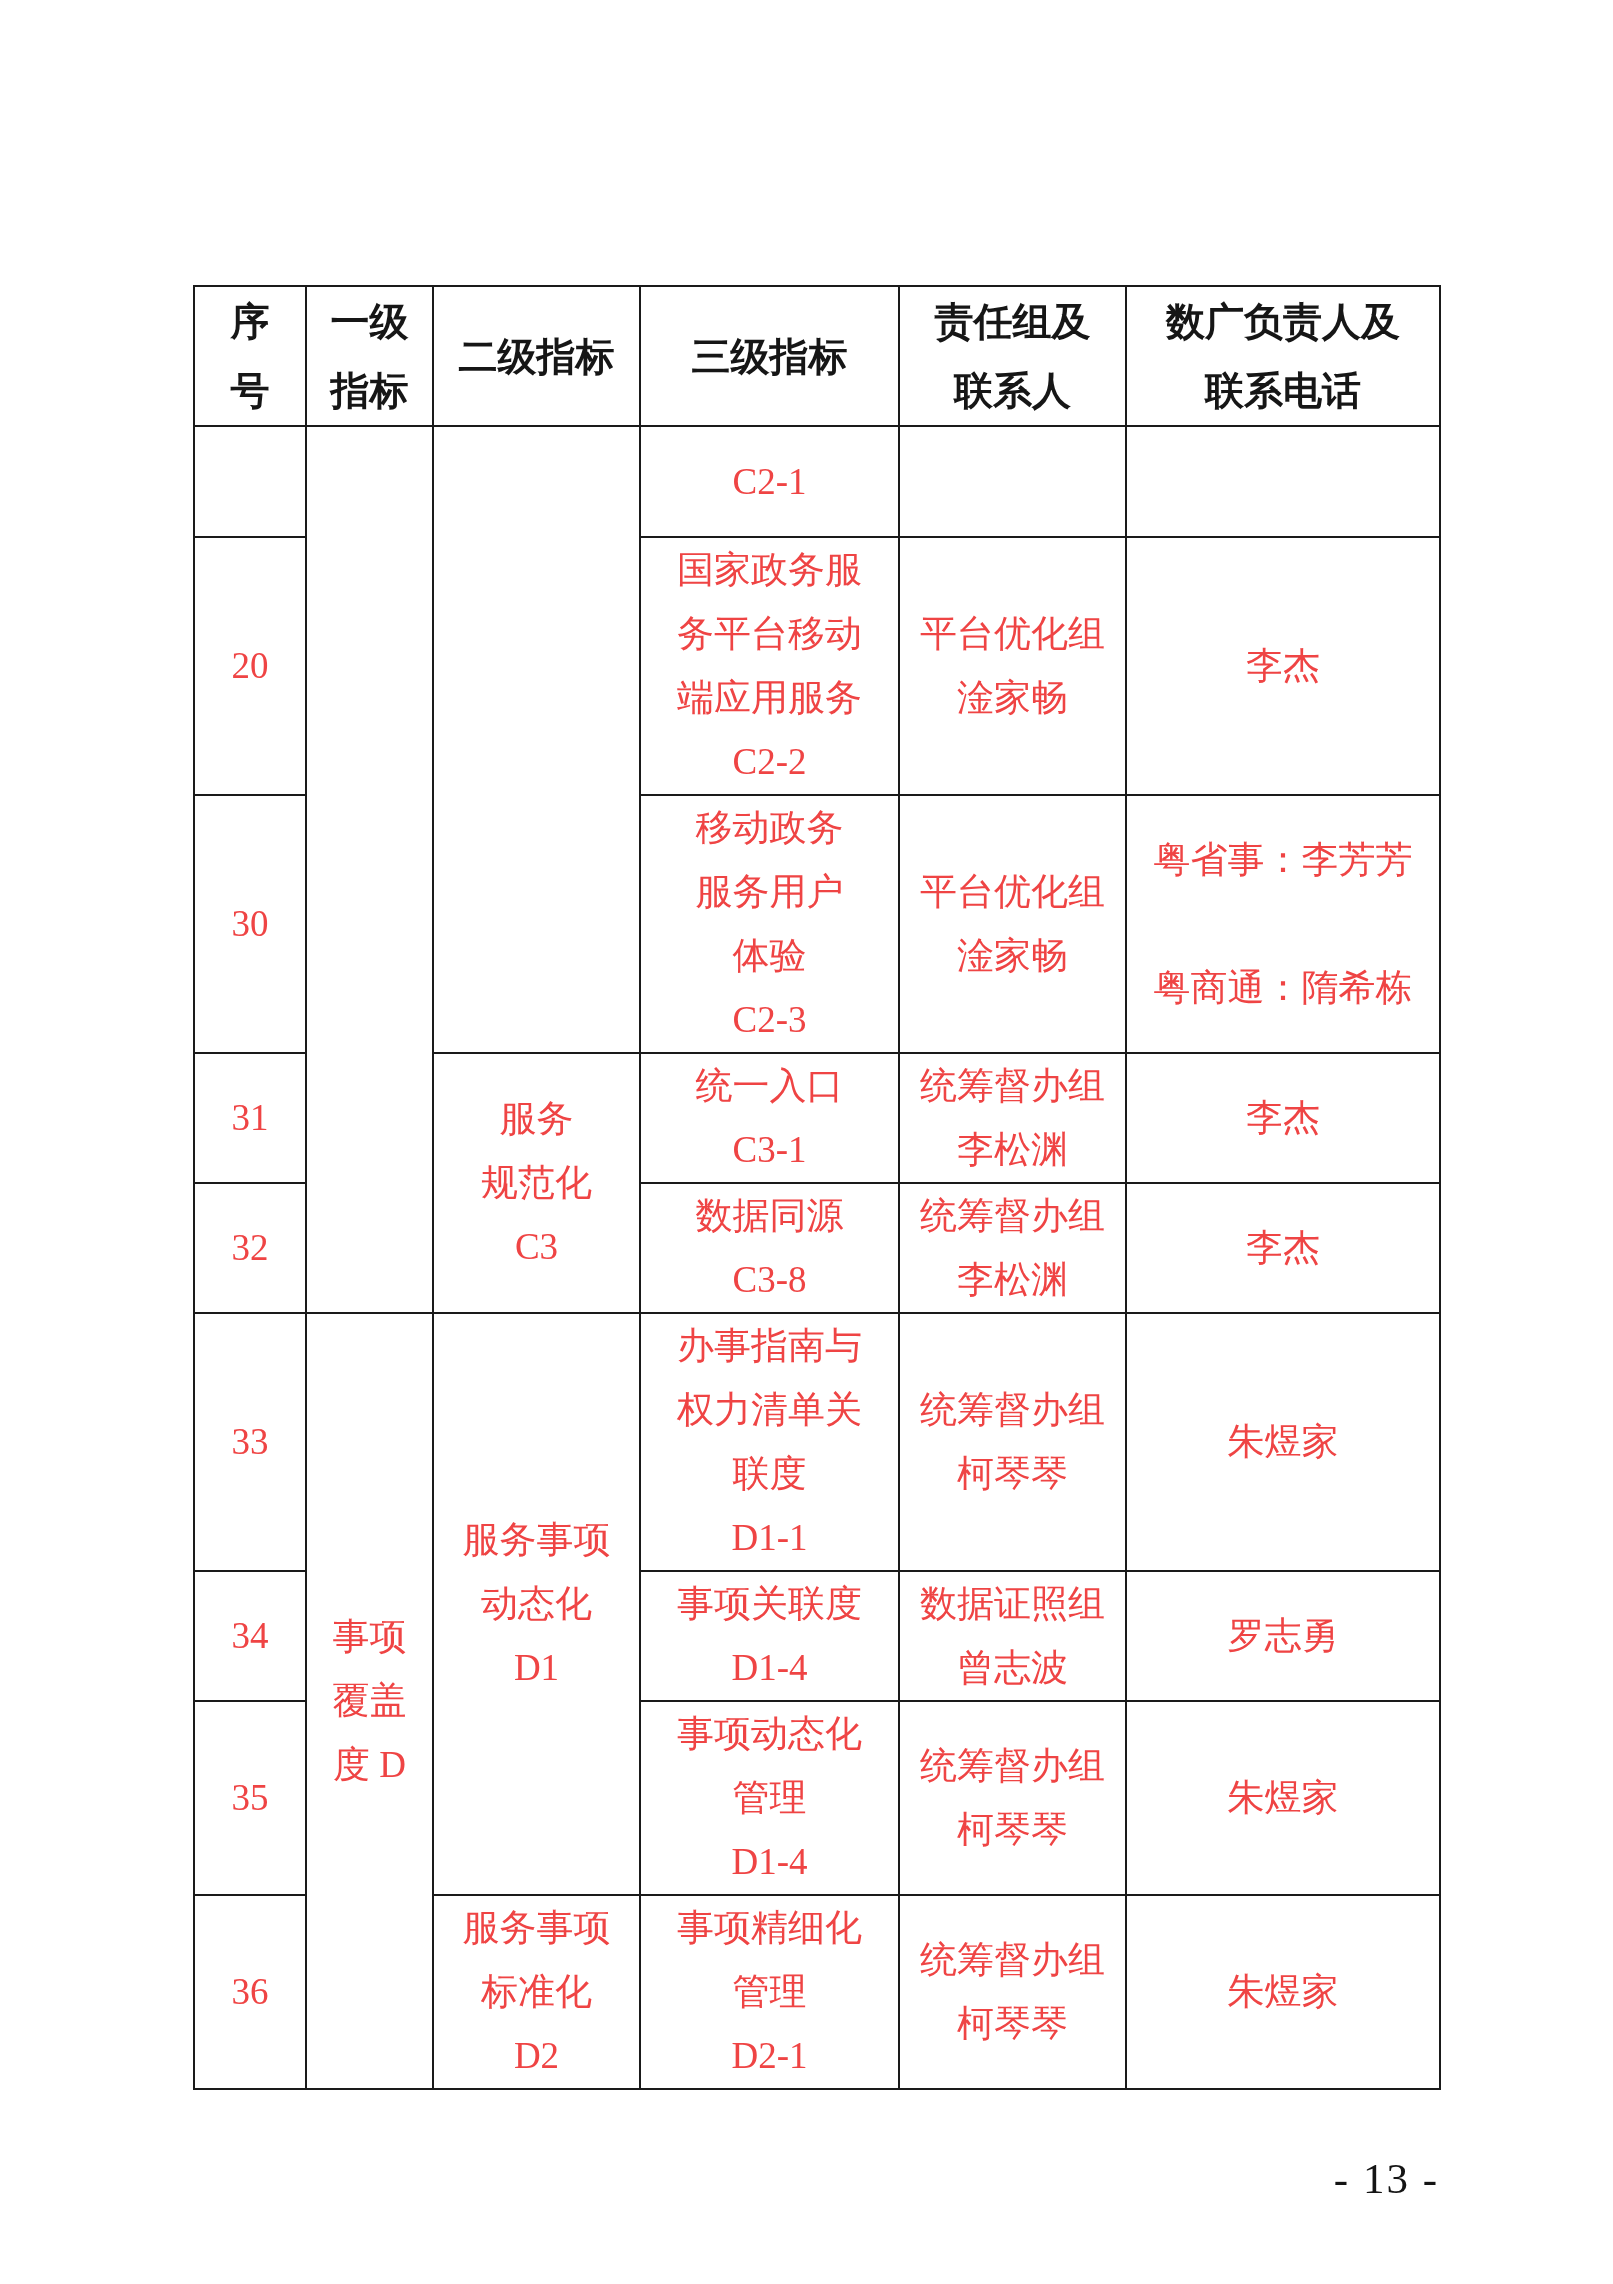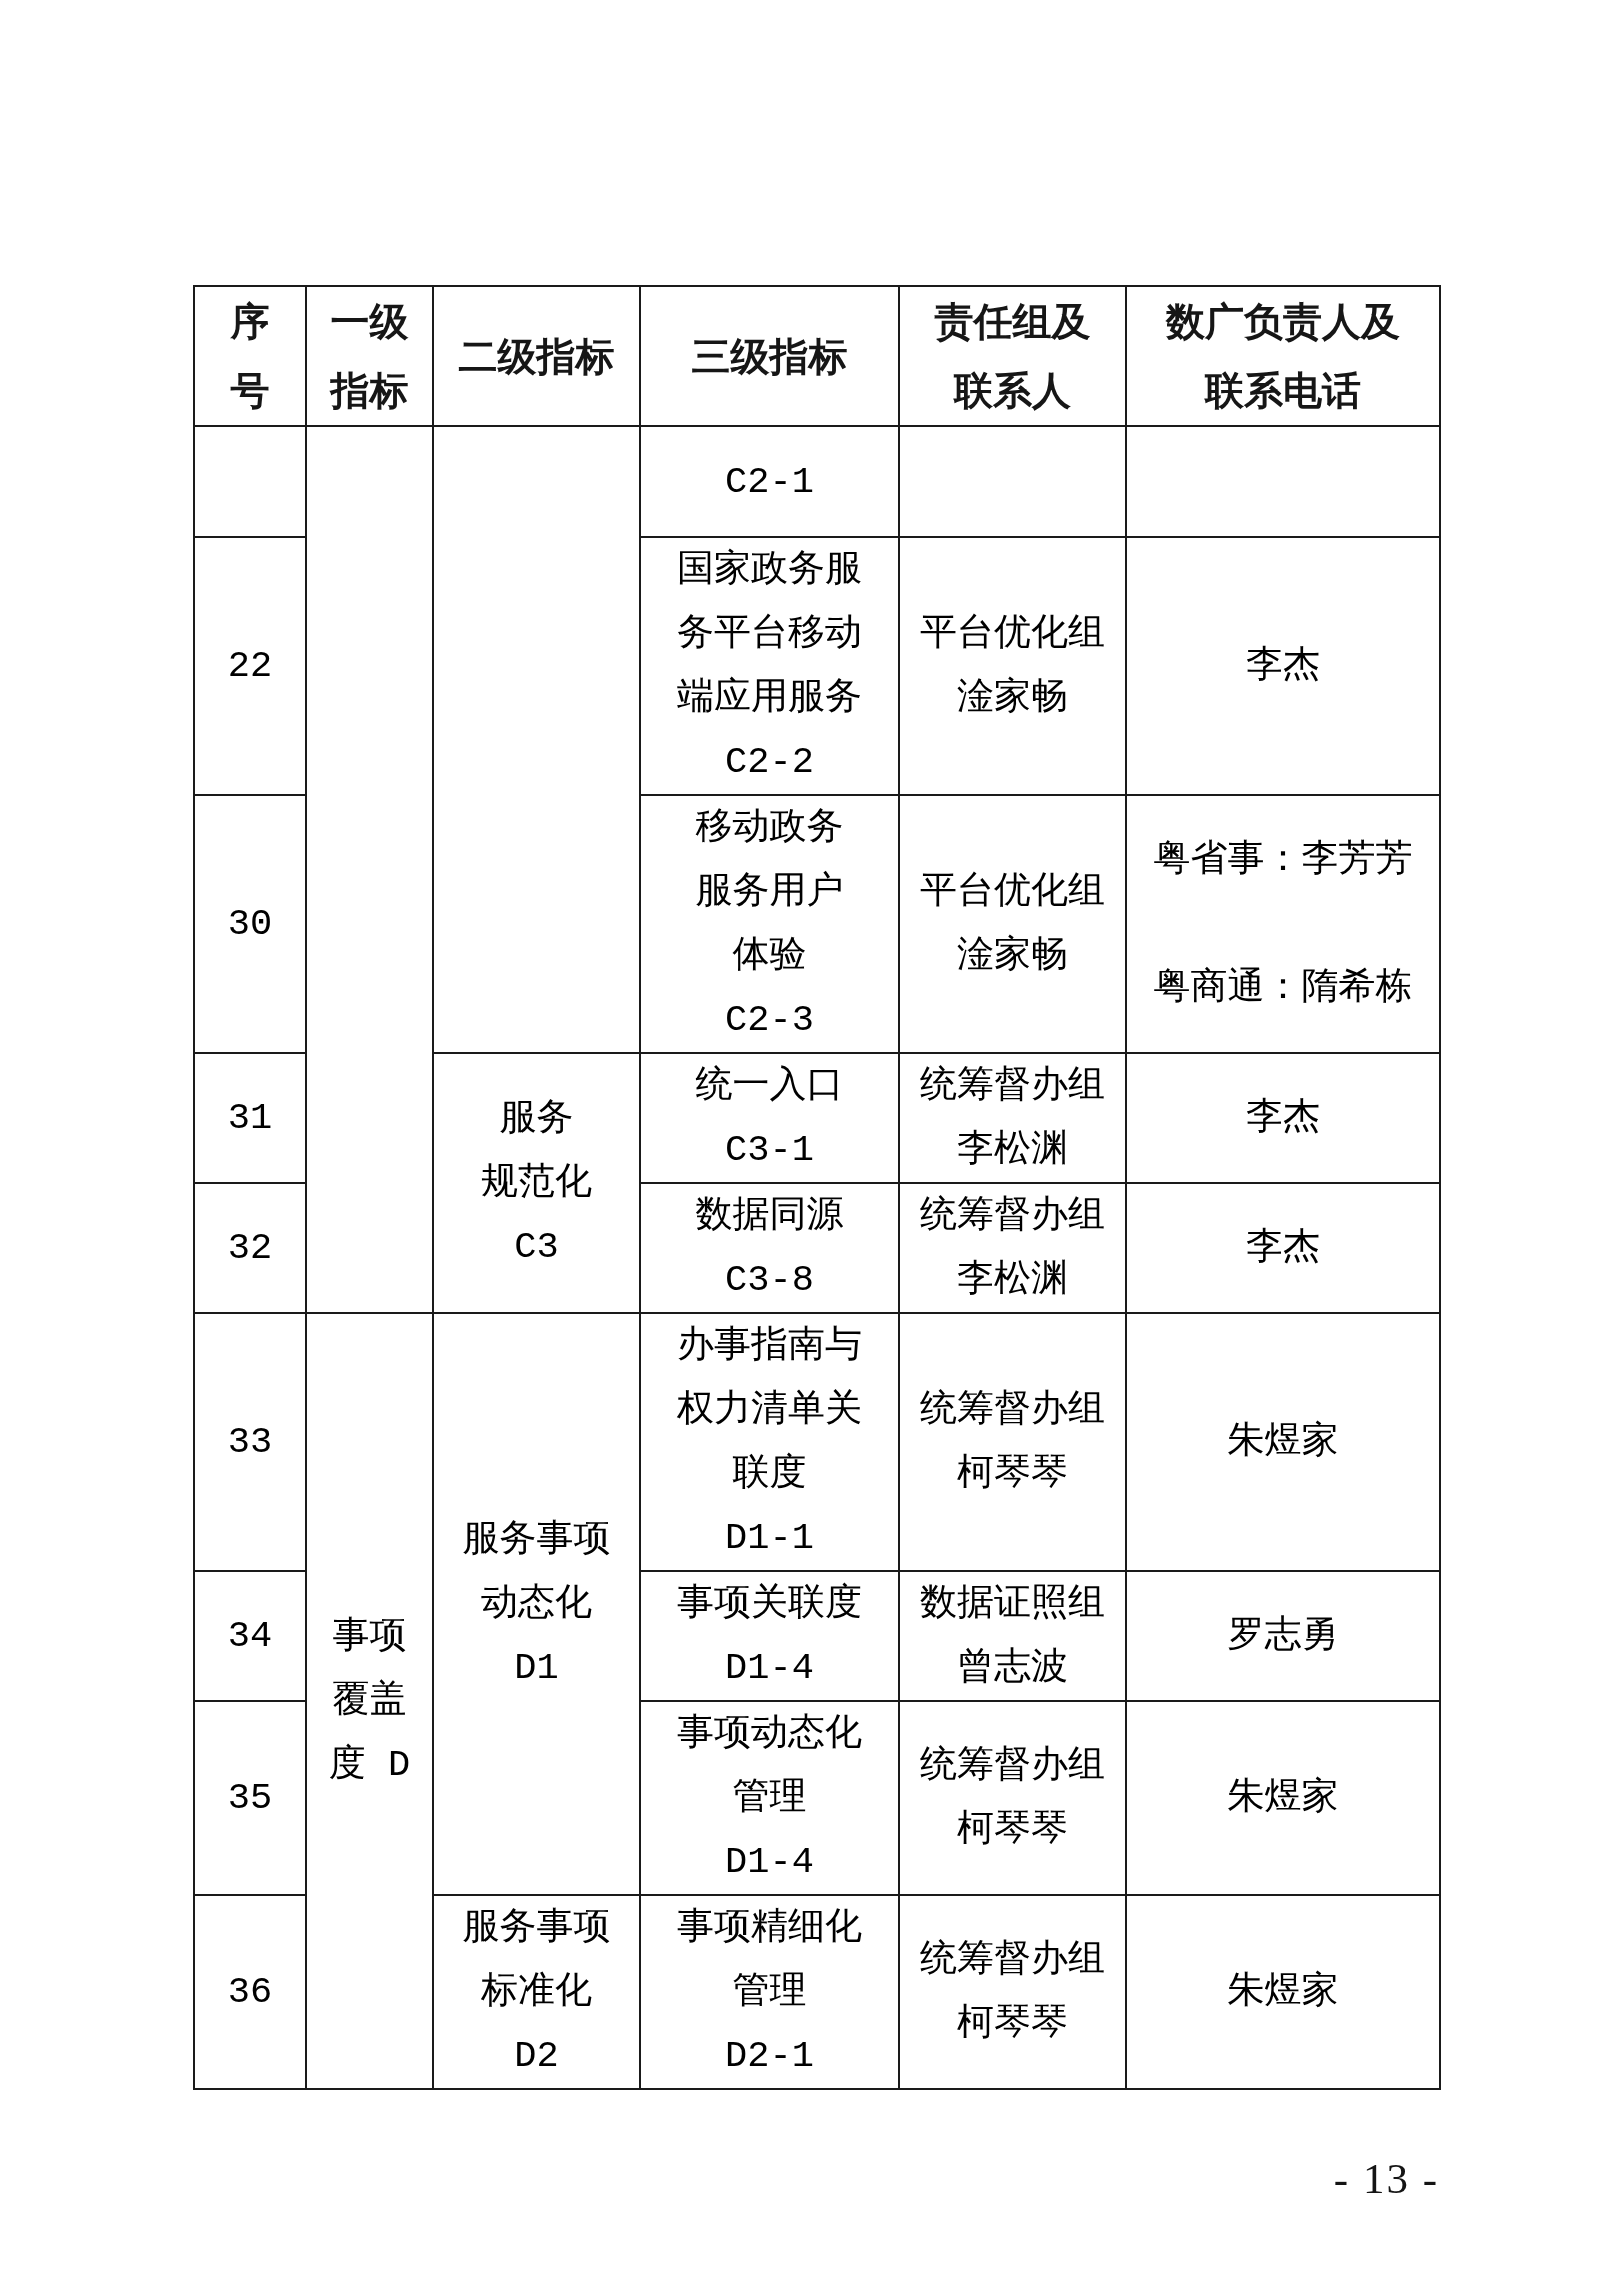--- a/index.html
+++ b/index.html
@@ -33,24 +33,24 @@
     overflow: hidden;
   }
   table.tbl th {
     font-family: "Liberation Sans", "DejaVu Sans", sans-serif;
     font-weight: bold;
     font-size: 39px;
     line-height: 69px;
     color: #161616;
   }
   table.tbl td {
-    font-family: Liberation Mono, monospace;
+    font-family: Liberation Serif, serif;
     font-size: 37px;
     line-height: 64px;
-    color: #000000;
+    color: #ef4444;
     border-radius: 32px;
   }
   .pageno {
     position: absolute;
     top: 2154px;
     left: 1292px;
     width: 147px;
     text-align: right;
     font-family: "Liberation Serif", "DejaVu Serif", serif;
     font-size: 43px;
@@ -90,21 +90,21 @@
     <tr style="height:111px">
       <td></td>
       <td rowspan="5"></td>
       <td rowspan="3"></td>
       <td>C2-1</td>
       <td></td>
       <td></td>
     </tr>
 
     <tr style="height:250px">
-      <td>22</td>
+      <td>20</td>
       <td>国家政务服
 务平台移动
 端应用服务
 C2-2</td>
       <td>平台优化组
 淦家畅</td>
       <td>李杰</td>
     </tr>
 
     <tr style="height:251px">

